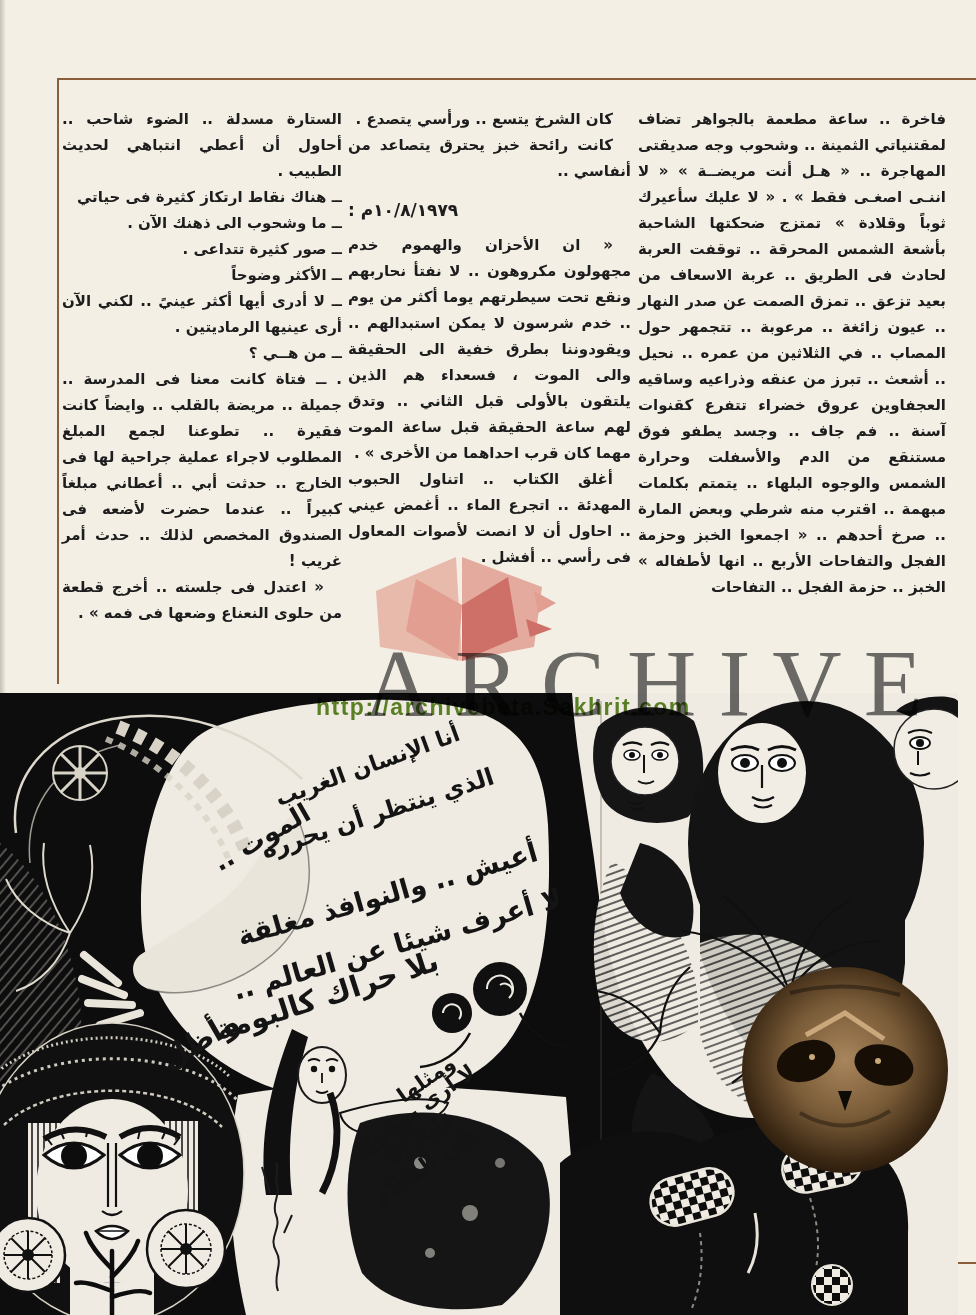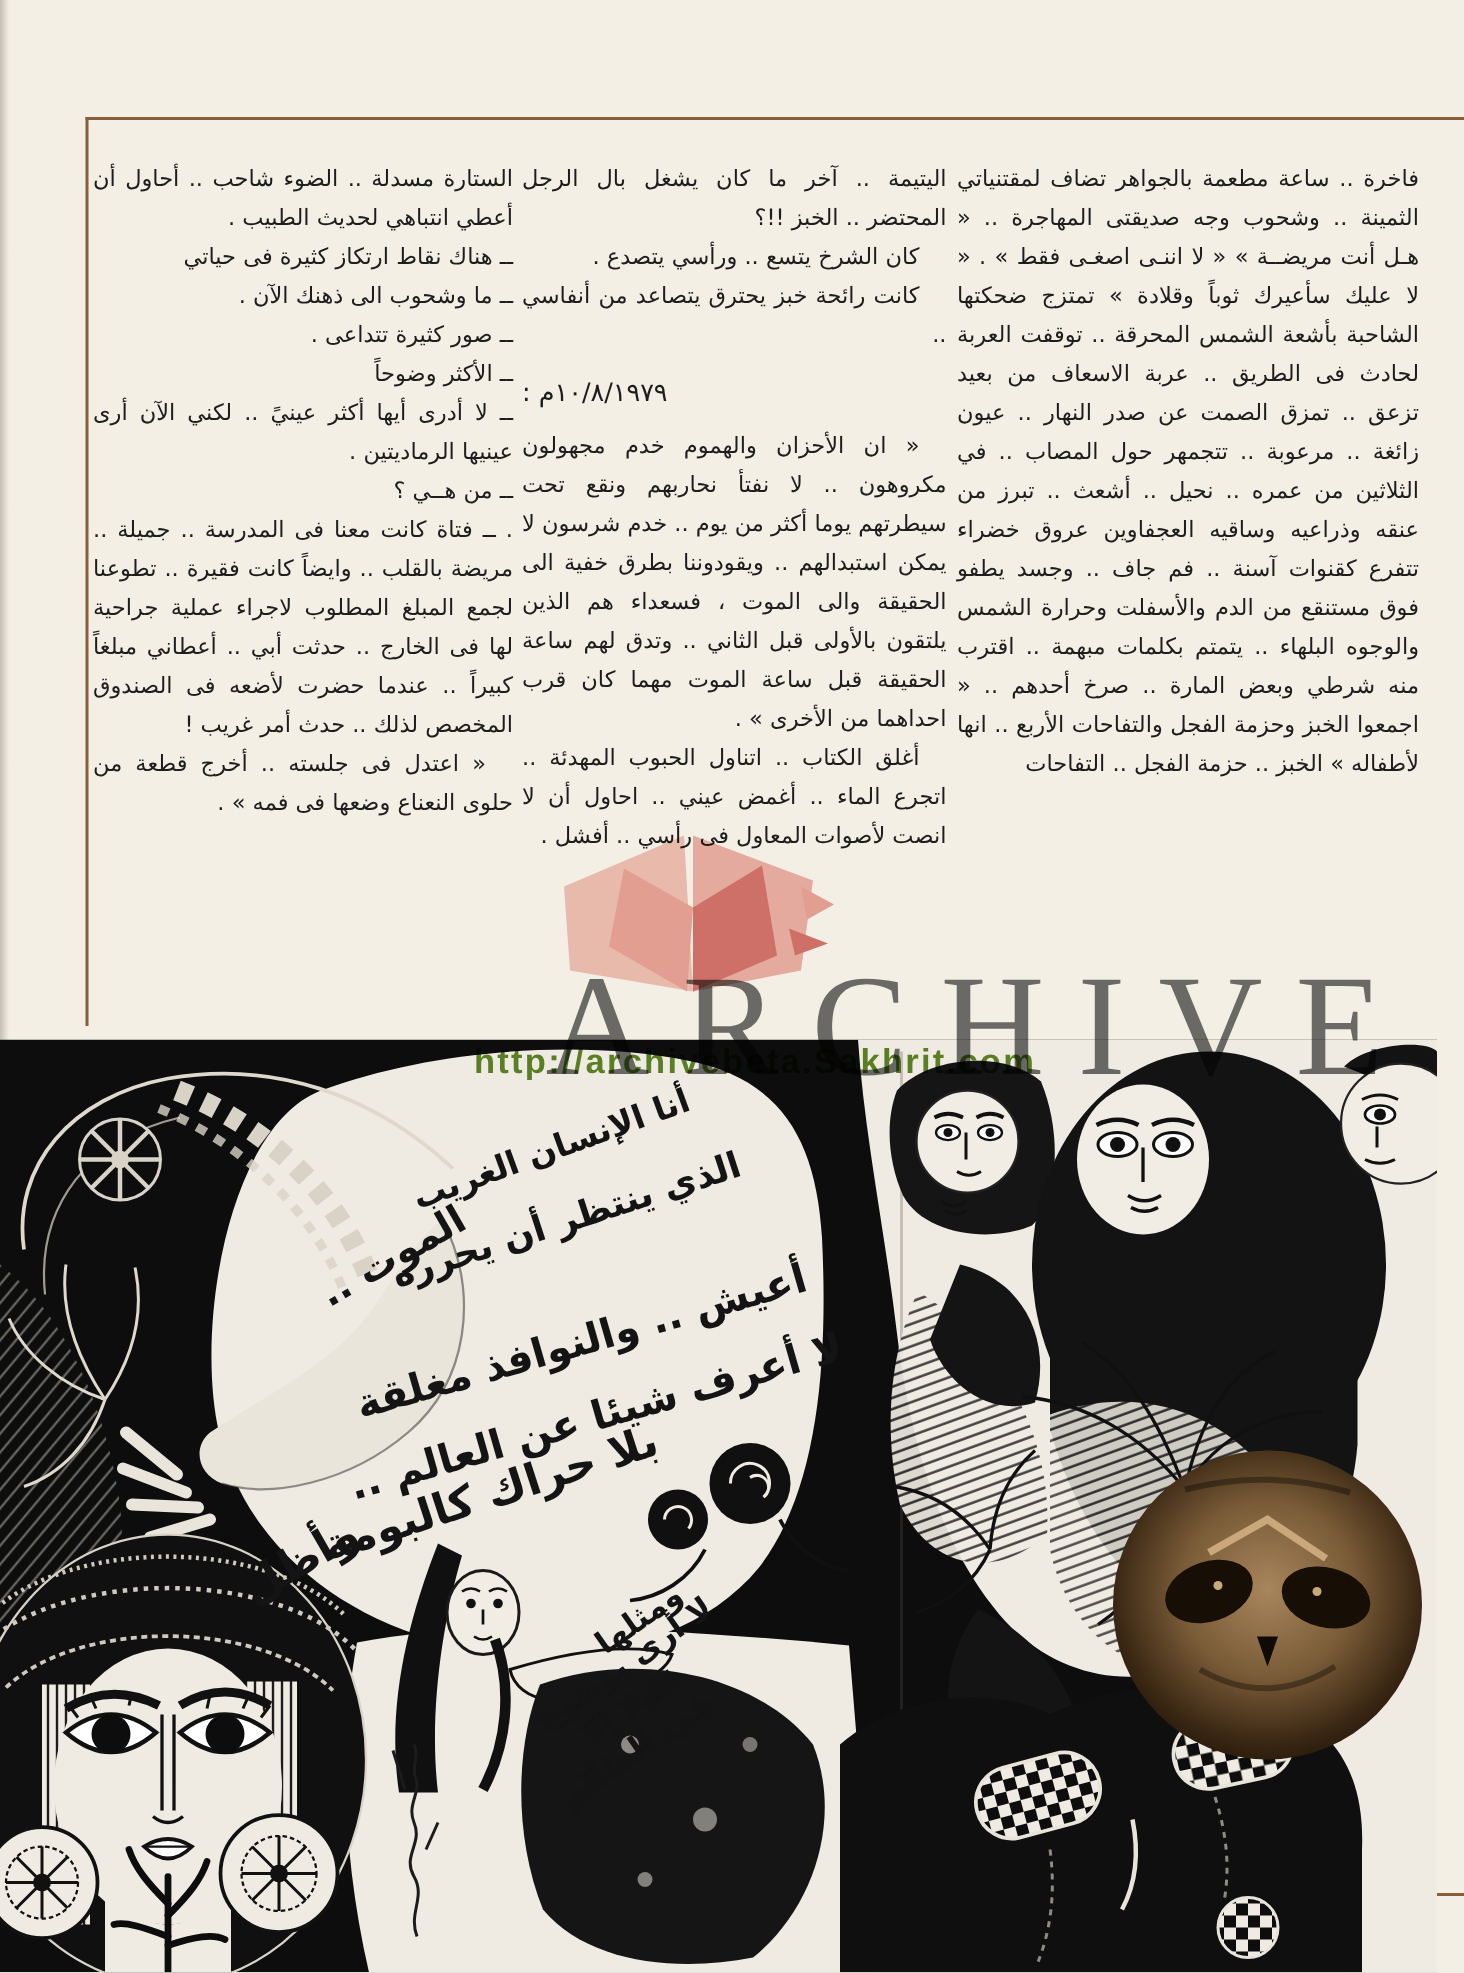--- a/index.html
+++ b/index.html
@@ -5,21 +5,21 @@
   html,body{margin:0;padding:0;}
   body{width:976px;height:1315px;background:#e9e4d8;font-family:"DejaVu Sans",sans-serif;}
   .page{position:relative;width:976px;height:1315px;background:#f3efe5;overflow:hidden;}
   .scan-edge{position:absolute;left:0;top:0;width:6px;height:705px;
     background:linear-gradient(90deg,rgba(60,50,40,.25),rgba(60,50,40,0));}
   
   .frame-top{position:absolute;left:57px;top:78px;width:919px;height:2px;background:#8a5d3b;}
   .frame-left{position:absolute;left:57px;top:78px;width:2px;height:606px;background:#8a5d3b;}
   .frame-bottom-right{position:absolute;left:918px;top:1262px;width:58px;height:2px;background:#8a5d3b;}
   
-  .col{position:absolute;direction:rtl;unicode-bidi:plaintext;font-weight:normal;font-size:15px;
+  .col{position:absolute;direction:rtl;unicode-bidi:plaintext;font-weight:bold;font-size:15px;
        line-height:26px;color:#1d1d1d;text-align:justify;}
   .col p{margin:0;}
   .col p.indent{text-indent:18px;}
   .col p.date{font-size:17px;margin:13px 0 9px;text-align:left;}
   .col-right {left:638px;top:106px;width:308px;height:560px;}
   .col-middle{left:348px;top:106px;width:283px;height:560px;}
   .col-left  {left:62px; top:106px;width:280px;height:565px;}
   
   .illustration{position:absolute;left:0;top:693px;width:958px;height:622px;display:block;}
   
@@ -39,21 +39,20 @@
   <div class="scan-edge"></div>
   <div class="frame-top"></div>
   <div class="frame-left"></div>
   <div class="frame-bottom-right"></div>
 
   <section class="col col-right">
     <p>فاخرة .. ساعة مطعمة بالجواهر تضاف لمقتنياتي الثمينة .. وشحوب وجه صديقتى المهاجرة .. « هـل أنت مريضــة » « لا اننـى اصغـى فقط » . « لا عليك سأعيرك ثوباً وقلادة » تمتزج ضحكتها الشاحبة بأشعة الشمس المحرقة .. توقفت العربة لحادث فى الطريق .. عربة الاسعاف من بعيد تزعق .. تمزق الصمت عن صدر النهار .. عيون زائغة .. مرعوبة .. تتجمهر حول المصاب .. في الثلاثين من عمره .. نحيل .. أشعث .. تبرز من عنقه وذراعيه وساقيه العجفاوين عروق خضراء تتفرع كقنوات آسنة .. فم جاف .. وجسد يطفو فوق مستنقع من الدم والأسفلت وحرارة الشمس والوجوه البلهاء .. يتمتم بكلمات مبهمة .. اقترب منه شرطي وبعض المارة .. صرخ أحدهم .. « اجمعوا الخبز وحزمة الفجل والتفاحات الأربع .. انها لأطفاله » الخبز .. حزمة الفجل .. التفاحات</p>
   </section>
 
   <section class="col col-middle">
-    <p>اليتيمة .. آخر ما كان يشغل بال الرجل المحتضر .. الخبز !!؟</p>
     <p class="indent">كان الشرخ يتسع .. ورأسي يتصدع .</p>
     <p class="indent">كانت رائحة خبز يحترق يتصاعد من أنفاسي ..</p>
     <p class="date">١٠/٨/١٩٧٩م :</p>
     <p class="indent">« ان الأحزان والهموم خدم مجهولون مكروهون .. لا نفتأ نحاربهم ونقع تحت سيطرتهم يوما أكثر من يوم .. خدم شرسون لا يمكن استبدالهم .. ويقودوننا بطرق خفية الى الحقيقة والى الموت ، فسعداء هم الذين يلتقون بالأولى قبل الثاني .. وتدق لهم ساعة الحقيقة قبل ساعة الموت مهما كان قرب احداهما من الأخرى » .</p>
     <p class="indent">أغلق الكتاب .. اتناول الحبوب المهدئة .. اتجرع الماء .. أغمض عيني .. احاول أن لا انصت لأصوات المعاول فى رأسي .. أفشل .</p>
   </section>
 
   <section class="col col-left">
     <p>الستارة مسدلة .. الضوء شاحب .. أحاول أن أعطي انتباهي لحديث الطبيب .</p>
     <p>ــ هناك نقاط ارتكاز كثيرة فى حياتي</p>

